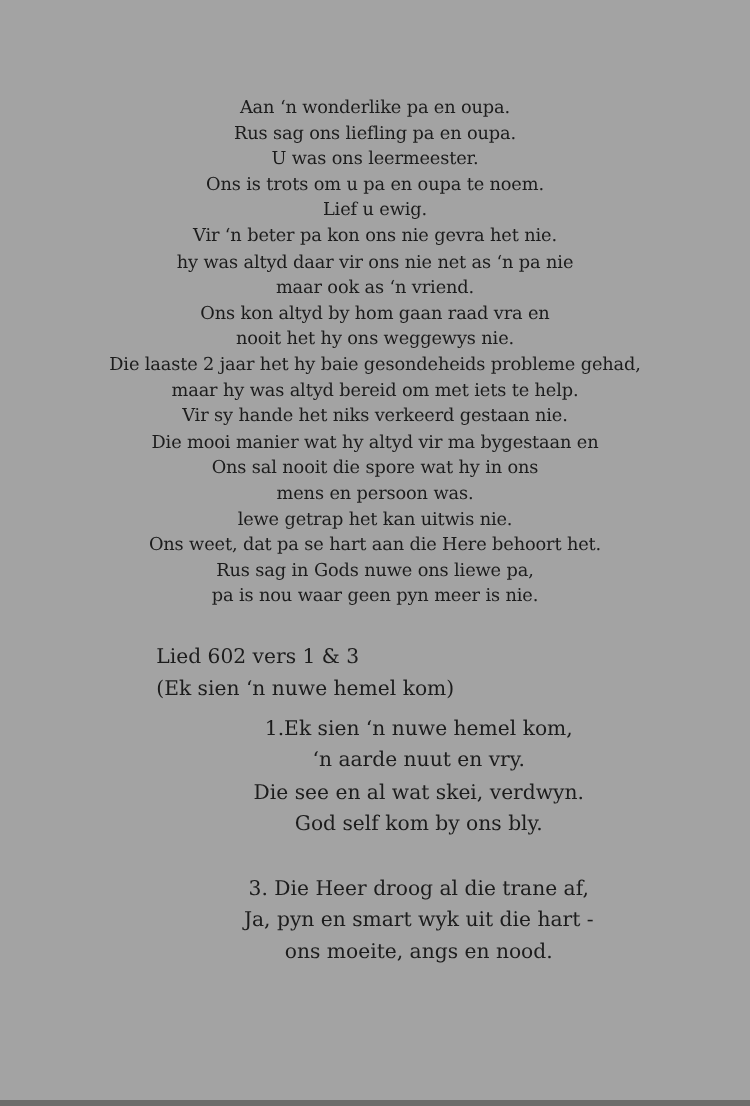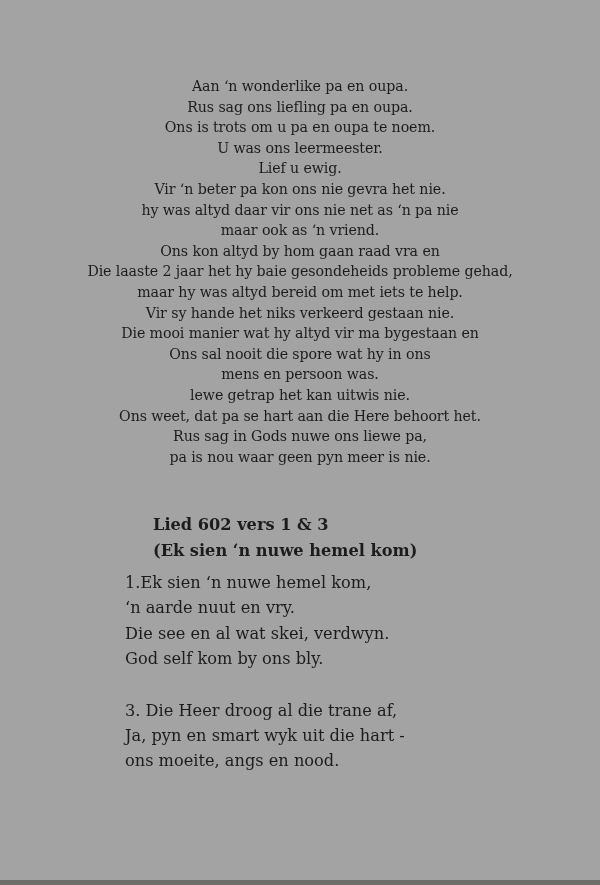--- a/index.html
+++ b/index.html
@@ -44,56 +44,57 @@
     display: block;
     white-space: nowrap;
   }
   .hymn {
     position: absolute;
     left: 125px;
     top: 512px;
     width: 420px;
   }
   .hymn-title {
-    font-weight: bold;
+    font-weight: normal;
     font-size: 16.2px;
     line-height: 26px;
     white-space: nowrap;
-    margin-left: 28px;
   }
   .verse {
     font-size: 16.2px;
     line-height: 25.4px;
     white-space: nowrap;
   }
   .verse-1 {
     margin-top: 6px;
   }
   .verse-3 {
     margin-top: 26px;
   }
   .verse .line {
     display: block;
+    text-align: center;
   }
 </style>
 </head>
 <body>
 
 <div class="page">
 
   <div class="poem">
     <span class="line">Aan ‘n wonderlike pa en oupa.</span>
     <span class="line">Rus sag ons liefling pa en oupa.</span>
+    <span class="line">U was ons leermeester.</span>
     <span class="line">Ons is trots om u pa en oupa te noem.</span>
-    <span class="line">U was ons leermeester.</span>
     <span class="line">Lief u ewig.</span>
     <span class="line">Vir ‘n beter pa kon ons nie gevra het nie.</span>
     <span class="line">hy was altyd daar vir ons nie net as ‘n pa nie</span>
     <span class="line">maar ook as ‘n vriend.</span>
     <span class="line">Ons kon altyd by hom gaan raad vra en</span>
+    <span class="line">nooit het hy ons weggewys nie.</span>
     <span class="line">Die laaste 2 jaar het hy baie gesondeheids probleme gehad,</span>
     <span class="line">maar hy was altyd bereid om met iets te help.</span>
     <span class="line">Vir sy hande het niks verkeerd gestaan nie.</span>
     <span class="line">Die mooi manier wat hy altyd vir ma bygestaan en</span>
     <span class="line">Ons sal nooit die spore wat hy in ons</span>
     <span class="line">mens en persoon was.</span>
     <span class="line">lewe getrap het kan uitwis nie.</span>
     <span class="line">Ons weet, dat pa se hart aan die Here behoort het.</span>
     <span class="line">Rus sag in Gods nuwe ons liewe pa,</span>
     <span class="line">pa is nou waar geen pyn meer is nie.</span>

